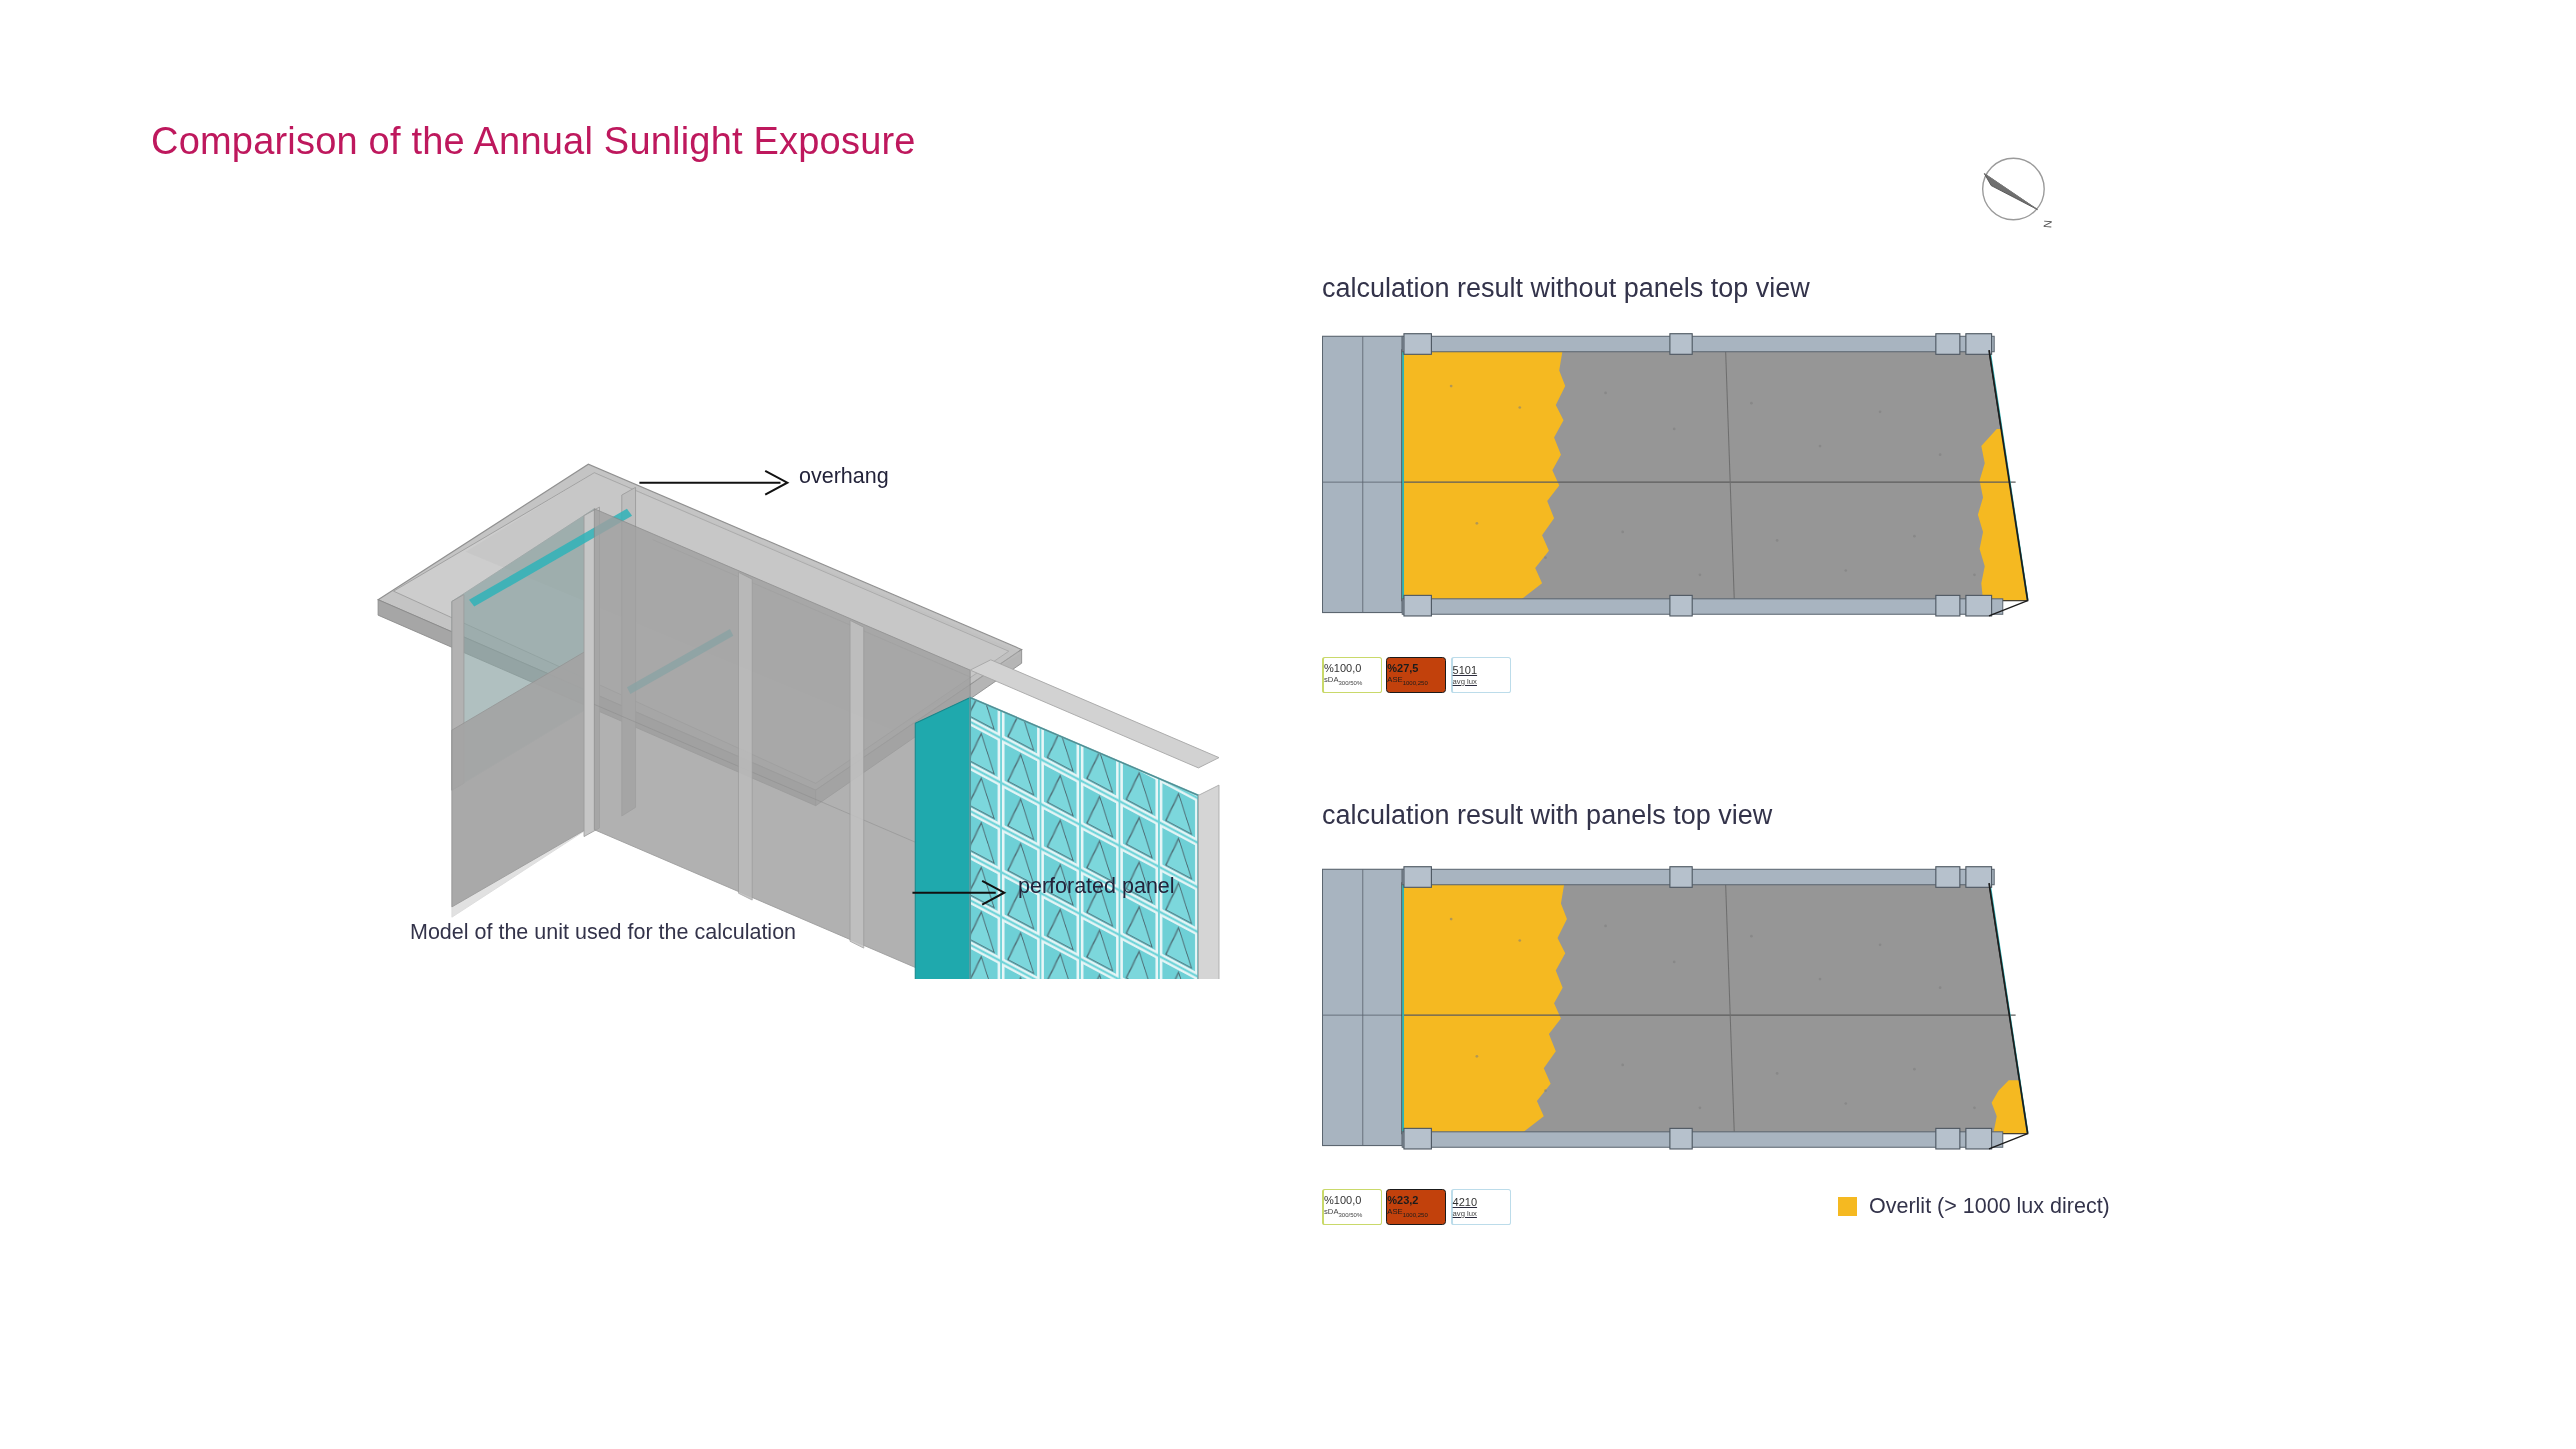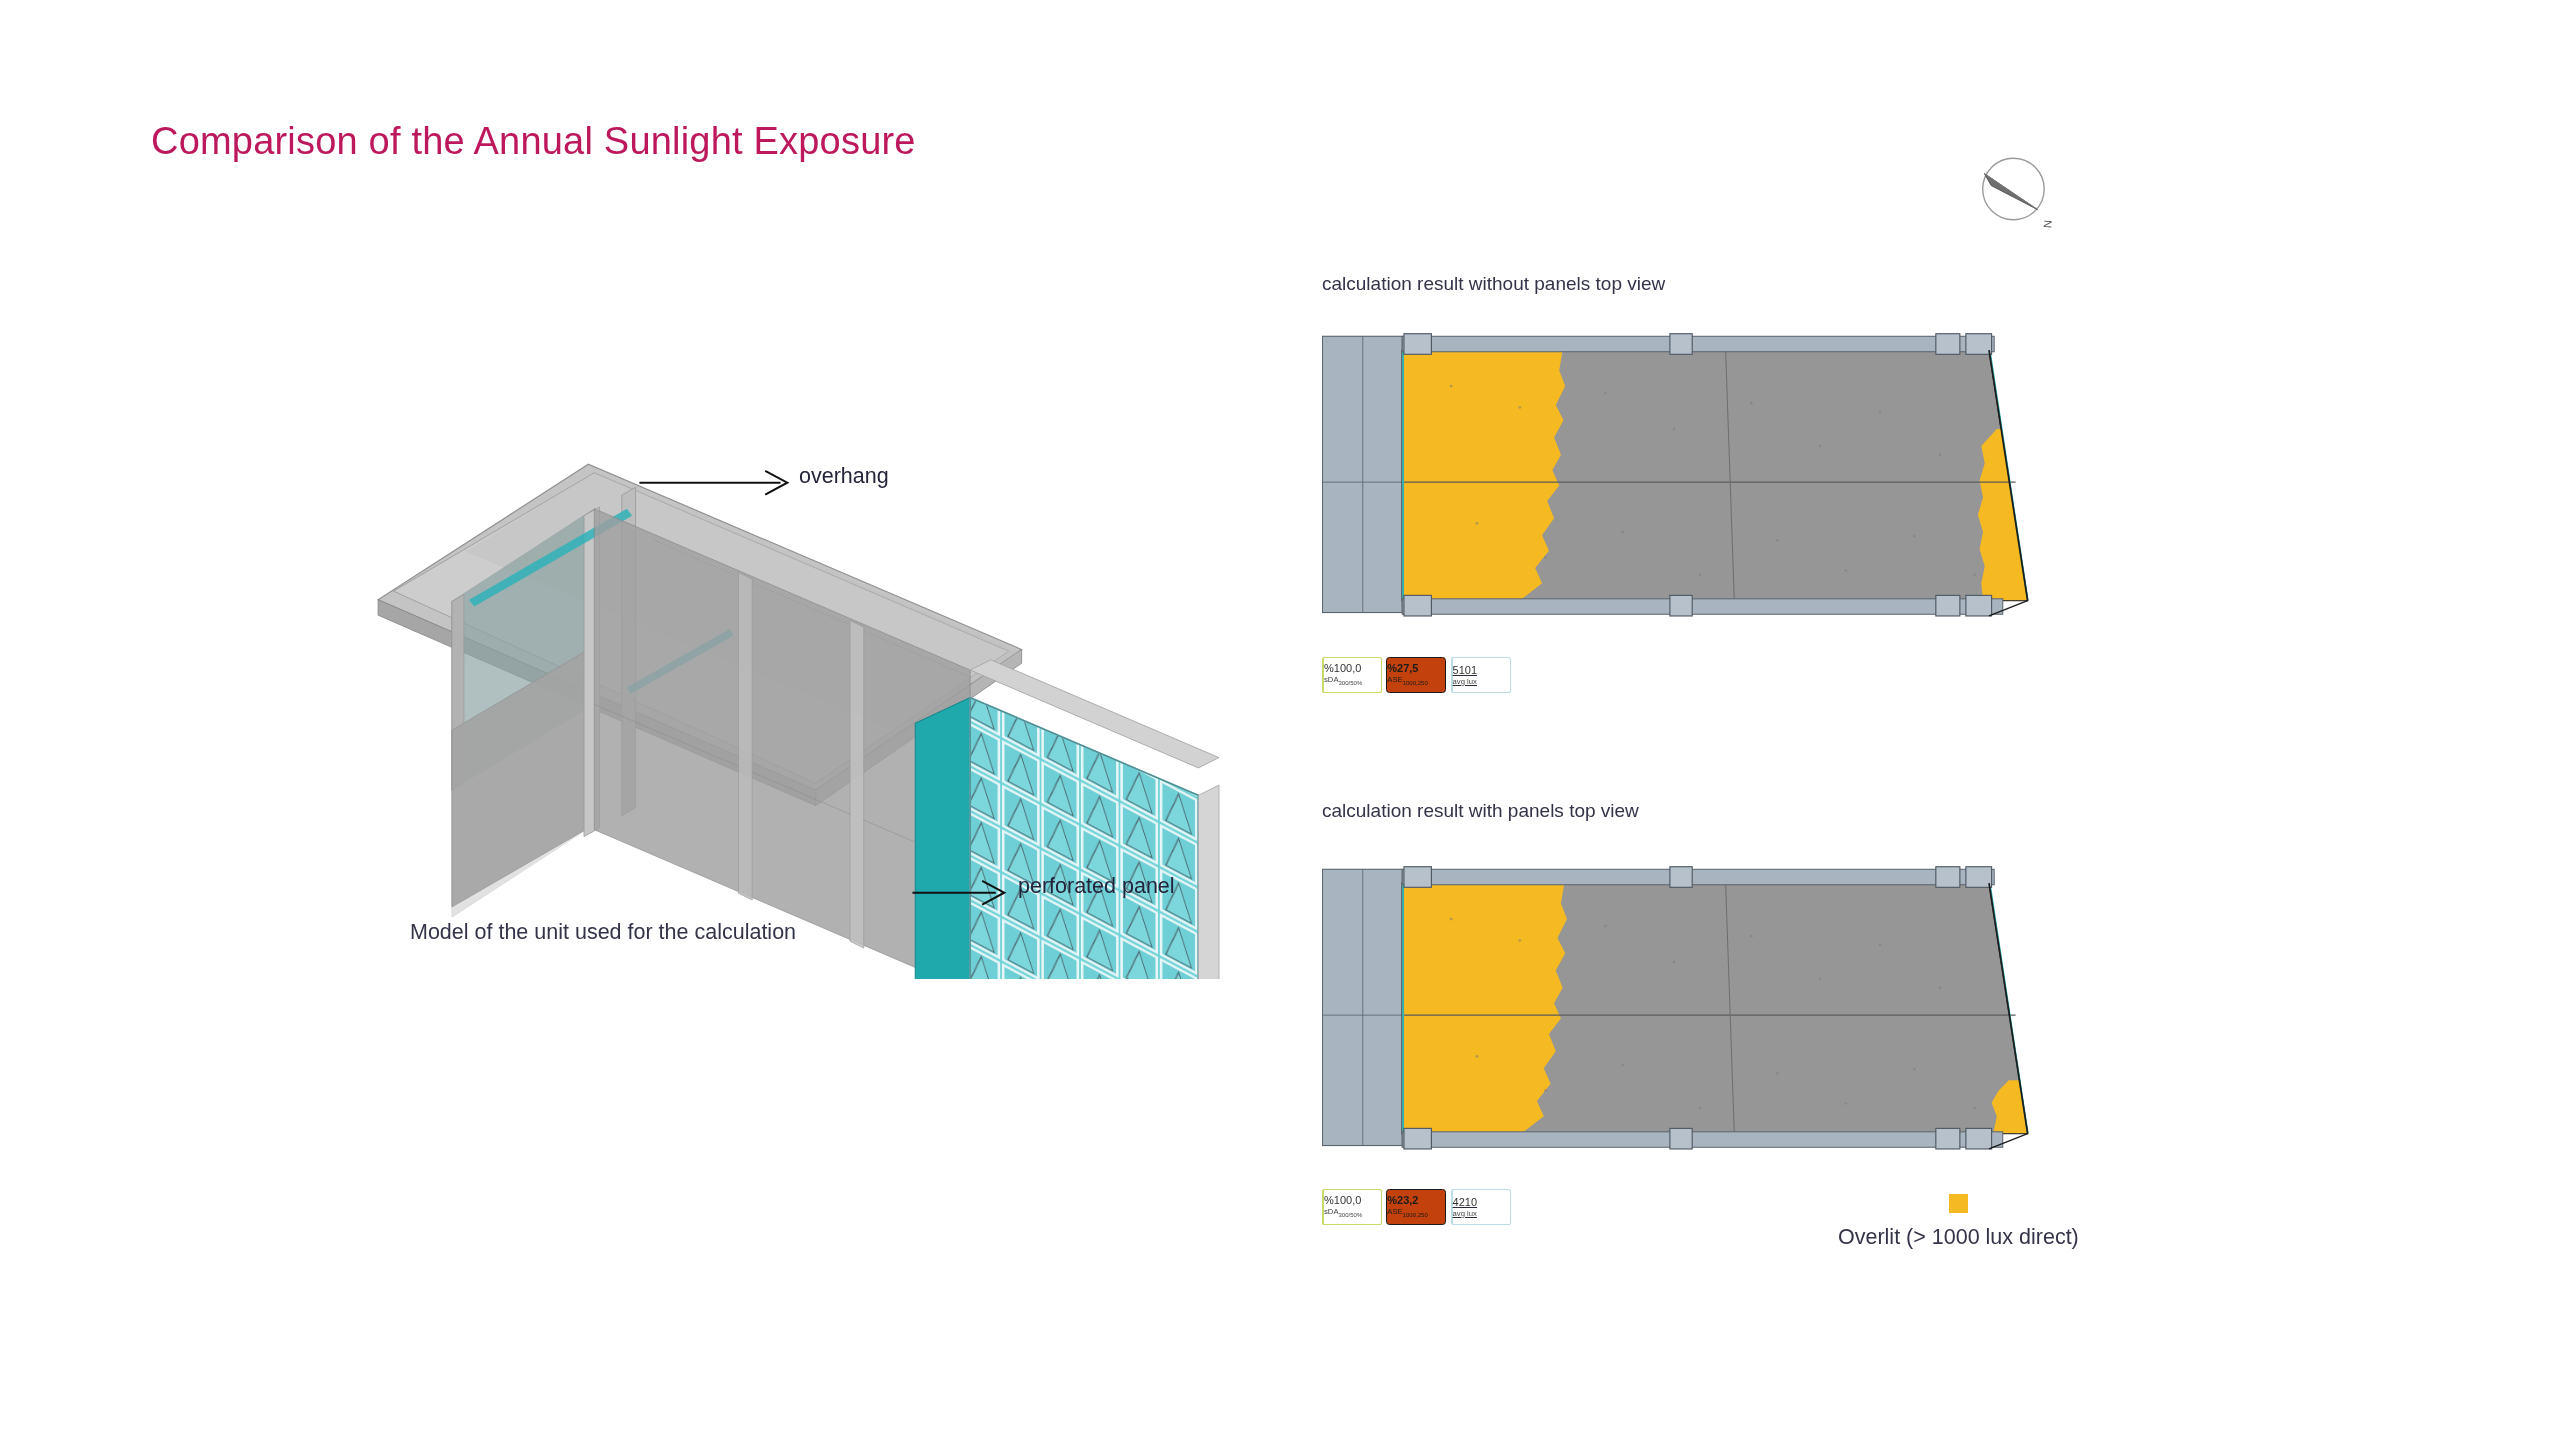--- a/index.html
+++ b/index.html
@@ -17,21 +17,21 @@
     color:#be185d;
     letter-spacing:0.2px;
     white-space:nowrap;
   }
 
   
   #north-arrow{left:1969px;top:148px;width:94px;height:94px;}
 
   
   .plan-caption{
-    font-size:19px;color:#33334a;white-space:nowrap;
+    font-size:27px;color:#33334a;white-space:nowrap;
   }
   #caption-top{left:1322px;top:273px;}
   #caption-bottom{left:1322px;top:800px;}
 
   
   .plan-wrap{width:773px;height:326px;}
   #plan-without{left:1322px;top:326px;}
   #plan-with{left:1322px;top:859px;}
   .plan-wrap svg{display:block;}
 
@@ -50,21 +50,21 @@
   .stat-box .u sub{font-size:6px;}
   .stat-sda{border:0.9px solid #c9d96a;border-width:0.9px 0.9px 0.9px 2.6px;border-left-color:#c9d96a;}
   .stat-ase{
     background:#c2410c;border:1.7px solid #1a1a1a;border-radius:3.4px;
   }
   .stat-ase .v{color:#1c1c1c;font-weight:600;}
   .stat-ase .u{color:#1c1c1c;}
   .stat-lux{border:0.9px solid #bcdcea;border-width:0.9px 0.9px 0.9px 2.6px;border-left-color:#bcdcea;text-decoration:underline;}
 
   
-  #legend{left:1838px;top:1194px;display:flex;align-items:center;gap:12px;flex-direction:column;}
+  #legend{left:1838px;top:1194px;display:flex;align-items:center;gap:12px;}
   #legend-swatch{width:19px;height:19px;background:#f5b921;}
   #legend-label{font-size:21.5px;color:#33334a;white-space:nowrap;}
 
   
   #model-figure{left:369px;top:447px;width:902px;height:532px;}
   #model-caption{left:410px;top:920px;font-size:21.5px;color:#33334a;white-space:nowrap;}
 
   .annot-label{font-size:21.5px;color:#23233a;white-space:nowrap;}
   #label-overhang{left:799px;top:464px;}
   #label-perforated{left:1018px;top:874px;}

